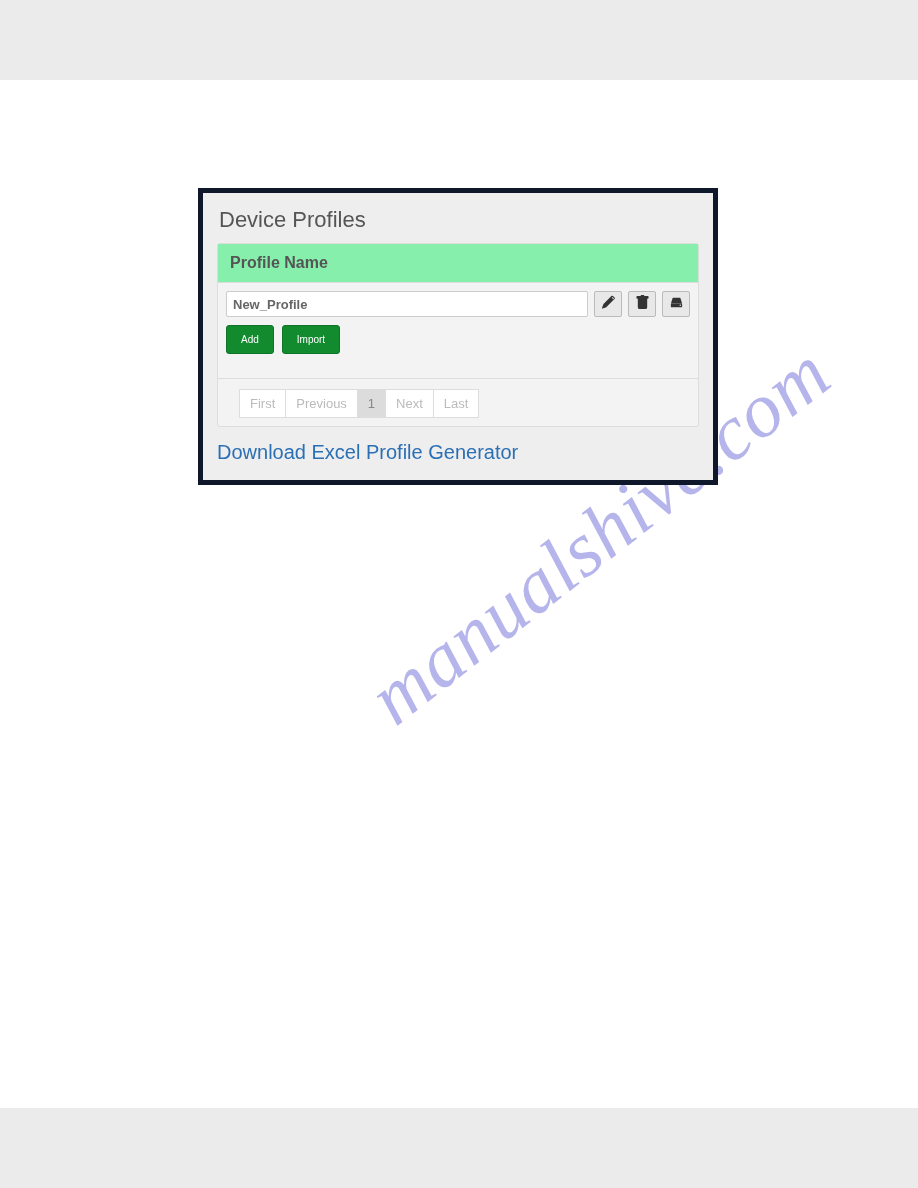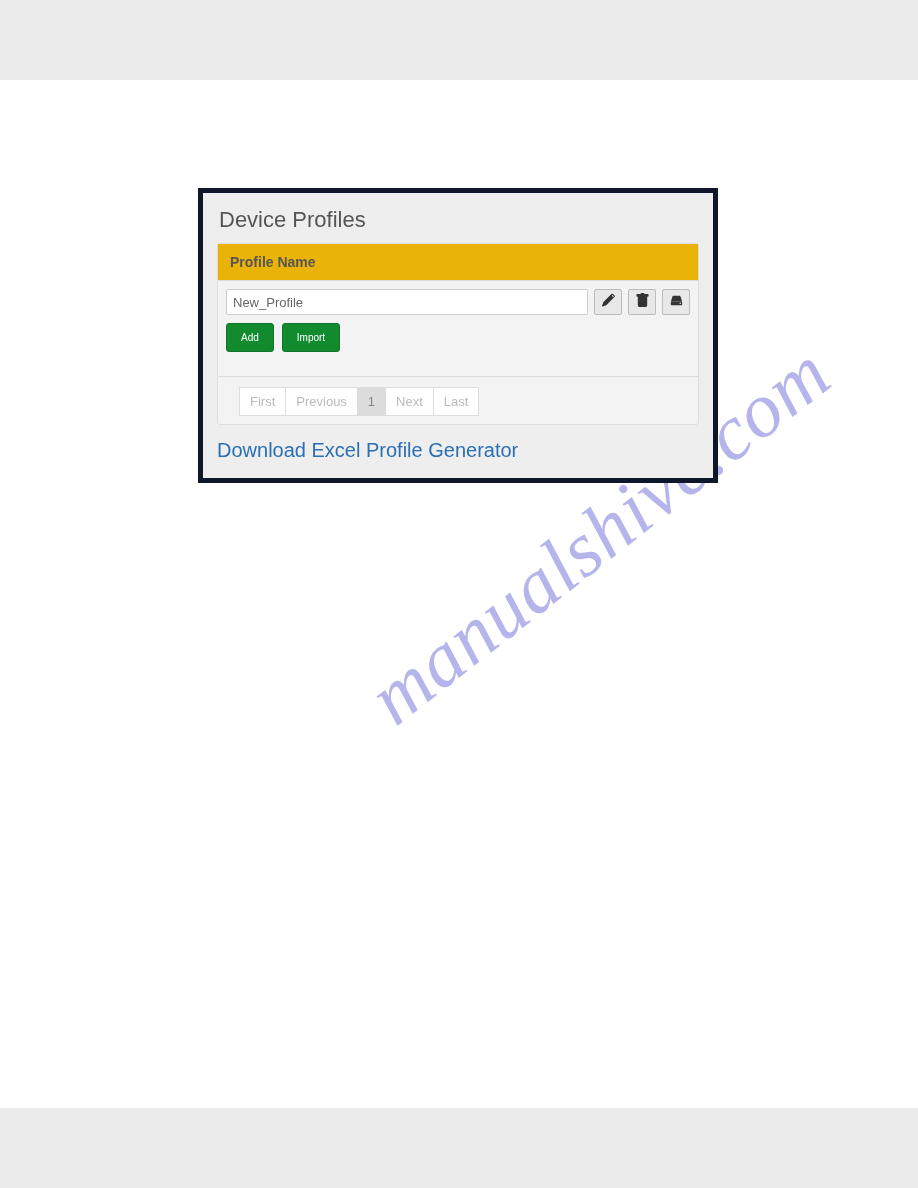--- a/index.html
+++ b/index.html
@@ -51,44 +51,45 @@
   }
 
   .table-box {
     background: #f3f3f3;
     border: 1px solid #ddd;
     border-radius: 3px;
     padding: 0;
   }
   .table-header {
     padding: 10px 12px;
-    font-size: 14px;
+    font-size: 16px;
     color: #555;
     font-weight: 600;
     border-bottom: 1px solid #ddd;
-    background: #eab308;
+    background: #86efac;
   }
   .table-body {
     padding: 8px 8px 10px 8px;
   }
   .row {
     display: flex;
     align-items: center;
     gap: 6px;
     margin-bottom: 8px;
   }
   .name-input {
     flex: 1;
     height: 26px;
     border: 1px solid #ccc;
     border-radius: 2px;
     background: #fff;
     font-size: 13px;
     color: #666;
     padding: 12px 6px;
+    font-weight: bold;
   }
   .icon-btn {
     width: 28px;
     height: 26px;
     border: 1px solid #bbb;
     border-radius: 2px;
     background: #e8e8e8;
     display: flex;
     align-items: center;
     justify-content: center;

